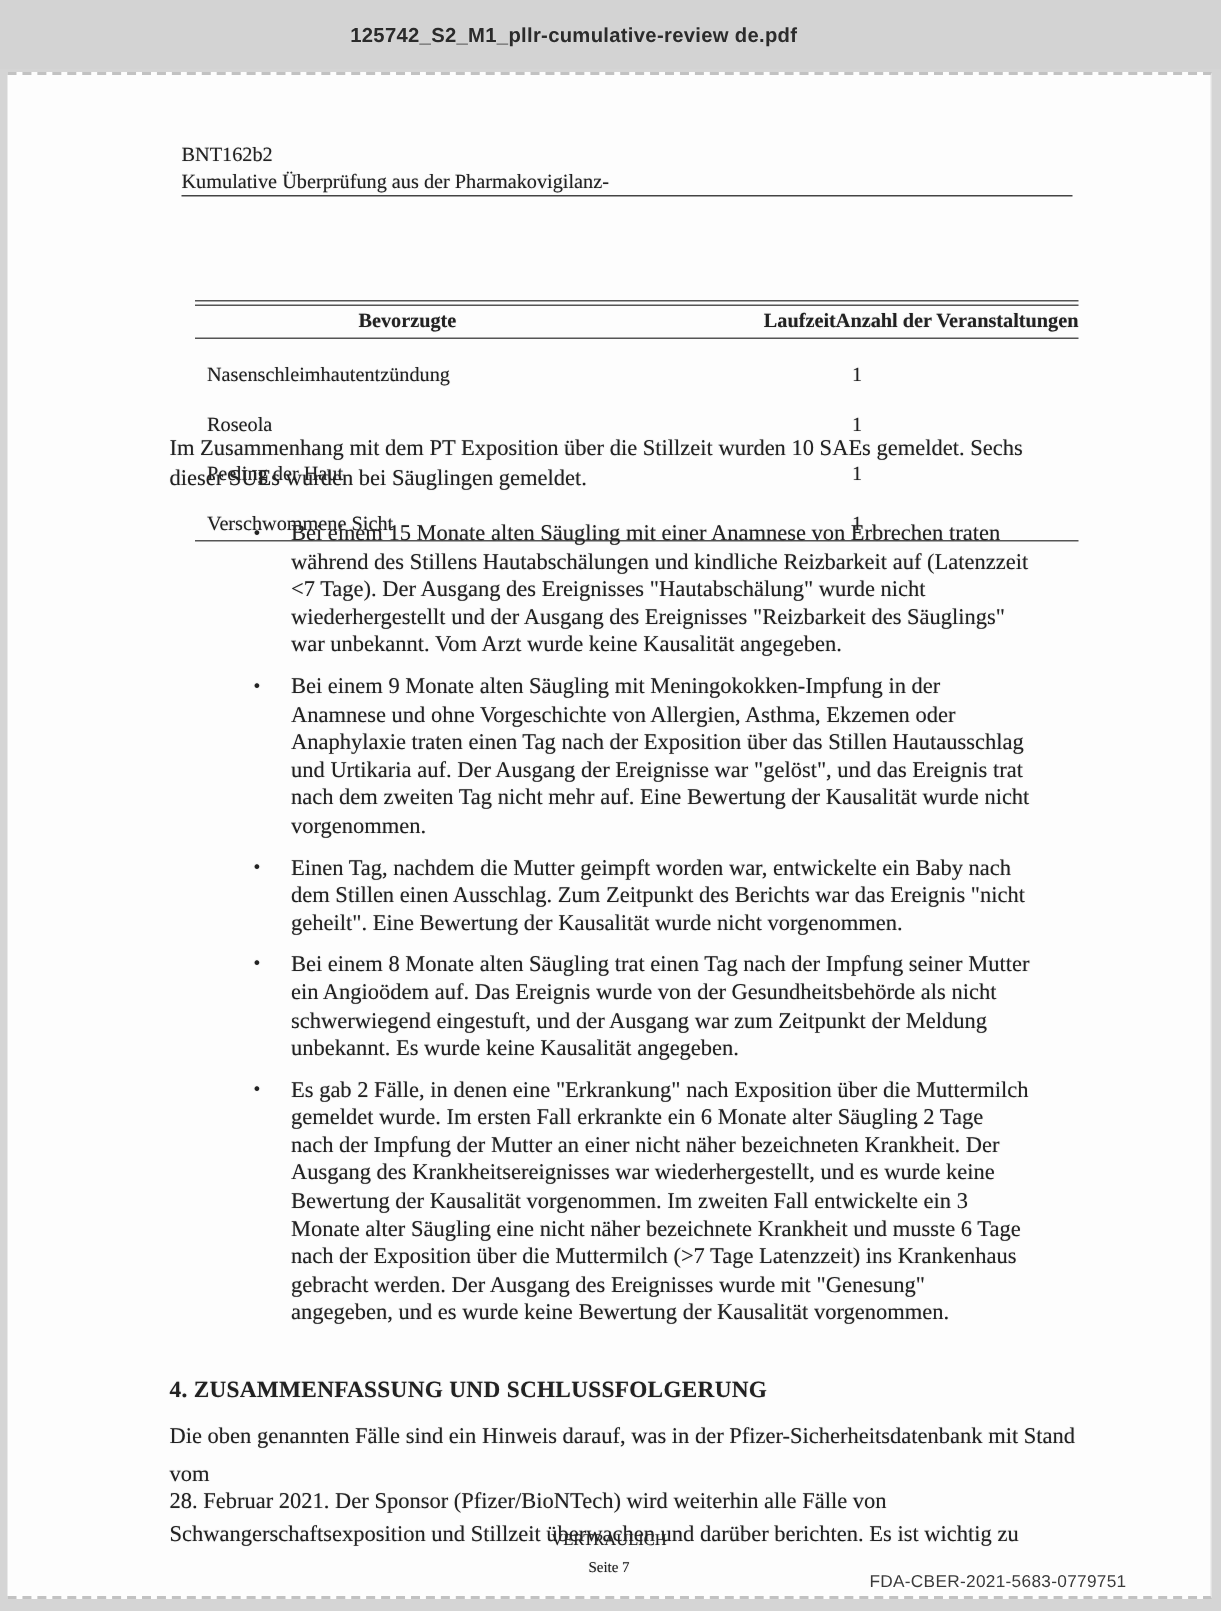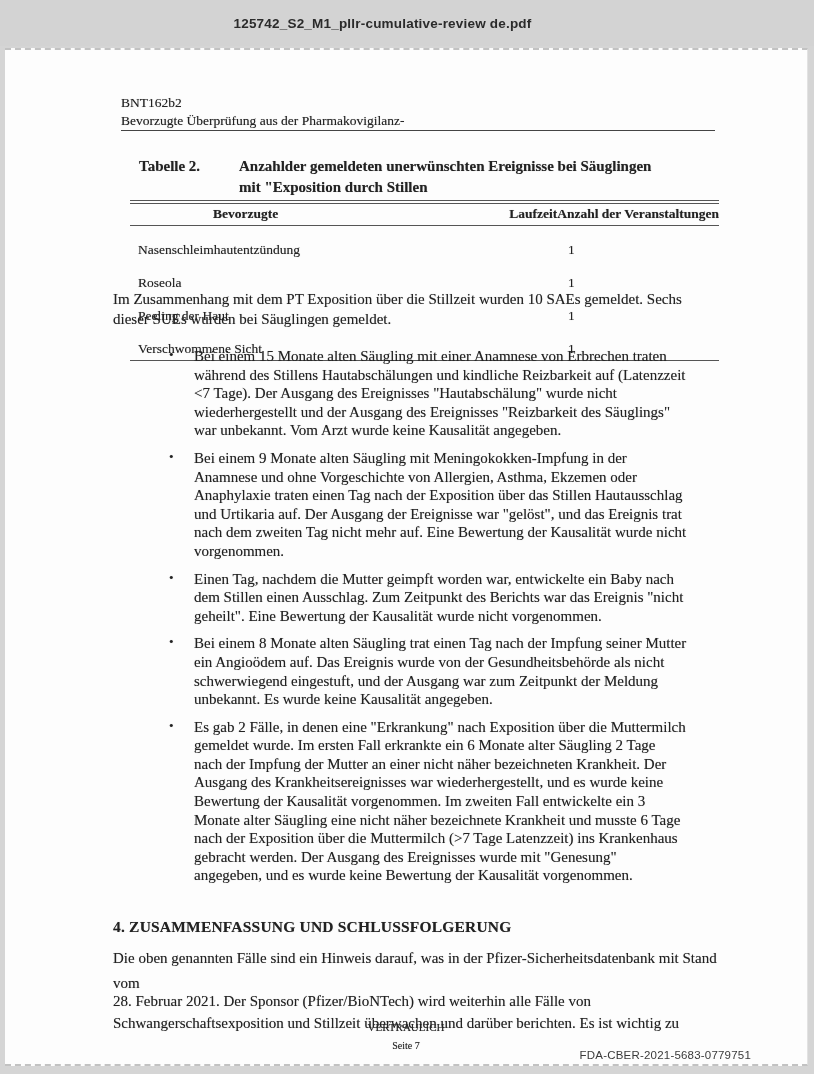--- a/index.html
+++ b/index.html
@@ -50,21 +50,21 @@
   }
   .table-title .tt-label { width:100px; }
   
   .tbl {
     top:150px; left:125px; width:589px;
     font-size:13.5px;
   }
   .rule { height:1px; background:#555; }
   .rule.gap { margin-top:2px; }
   .tbl-header { display:flex; font-weight:bold; padding:2px 0 3px 0; }
-  .tbl-header .c1 { margin-left:83px; }
+  .tbl-header .c1 { margin-left:109px; }
   .tbl-header .c2 { margin-left:auto; }
   .tbl-row { position:relative; padding:1.5px 0 1.5px 8px;margin-top:14px; }
   .tbl-row .count { position:absolute; left:438px; top:1.5px; }
   .tbl-body { padding-bottom:2px; }
   
   .para { font-size:15px; }
   .intro { top:240px; left:108px; width:604px; line-height:19.5px; }
   
   .bullets {
     top:297px; left:162px; width:520px;
@@ -106,30 +106,23 @@
 <div class="topbar">
   <div class="filename">125742_S2_M1_pllr-cumulative-review de.pdf</div>
 </div>
 
 <div class="watermark">090177e196d38ee9\geprüft\geprüft am: 20-Apr-2021 16:11 (GMT)</div>
 
 <div class="page">
 
   <div class="abs doc-header">
     <div>BNT162b2</div>
-    <div>Bevorzugte Überprüfung aus der Pharmakovigilanz-</div>
+    <div>Kumulative Überprüfung aus der Pharmakovigilanz-</div>
   </div>
 
-  <div class="abs table-title">
-    <span class="tt-label">Tabelle 2.</span>
-    <span>
-      <div>Anzahlder gemeldeten unerwünschten Ereignisse bei Säuglingen</div>
-      <div>mit "Exposition durch Stillen</div>
-    </span>
-  </div>
 
   <div class="abs tbl">
     <div class="rule"></div>
     <div class="rule gap"></div>
     <div class="tbl-header">
       <span class="c1">Bevorzugte</span>
       <span class="c2">LaufzeitAnzahl der Veranstaltungen</span>
     </div>
     <div class="rule"></div>
     <div class="tbl-body">

